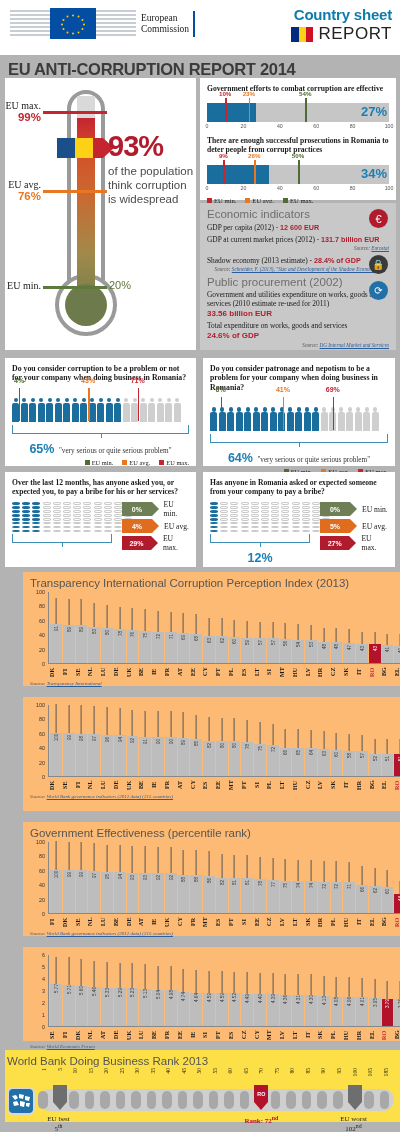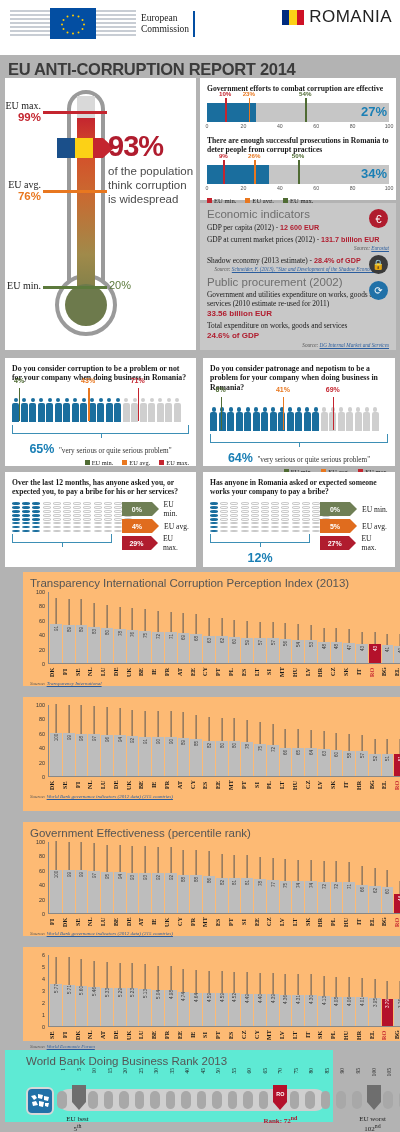--- a/index.html
+++ b/index.html
@@ -104,21 +104,21 @@
   .vplot { position:absolute; left:18px; right:0; top:0; height:72px; border-left:0.8px solid #888; border-bottom:0.8px solid #888; display:flex; align-items:flex-end; gap:0.9px; padding-left:1px; }
   .vbar { flex:1; position:relative; background:#bdbdbd; }
   .vbar .wk { position:absolute; left:50%; transform:translateX(-50%); bottom:100%; width:0.8px; background:#555; }
   .vbar .val { position:absolute; left:50%; top:2px; transform:translateX(-50%) rotate(-90deg); transform-origin:center; font-size:4.6px; color:#3a3a3a; white-space:nowrap; }
   .vlabels { position:absolute; left:18px; right:0; top:73px; display:flex; gap:0.9px; padding-left:1px; }
   .vlabels span { flex:1; font-family:"Liberation Serif",serif; font-size:6.1px; font-weight:bold; color:#1a1a1a; text-align:center; writing-mode:vertical-rl; transform:rotate(180deg); height:14px; }
   .vsrc { font-family:"Liberation Serif",serif; font-size:5px; color:#555; font-style:italic; padding:1px 0 0 7px; }
   .vsrc a { color:#2a5d9e; text-decoration:underline; }
 
   
-  .db-card { position:absolute; left:5px; width:328px; background:#5eead4; padding:5px 7px 4px 21px; }
+  .db-card { position:absolute; left:5px; width:396px; background:#fde047; padding:5px 7px 4px 2px; }
   .db-strip { position:relative; height:48px; margin-top:14px; }
   .wb-icon { position:absolute; left:0; top:6px; width:28px; height:28px; background:#2171a8; border-radius:6px; border:2px solid #d8d8d8; display:flex; align-items:center; justify-content:center; }
   .db-track { position:absolute; left:32px; right:0; top:8px; height:22px; background:#cfcfcf; border-radius:11px; }
   .pill { position:absolute; top:10px; width:9.5px; height:18px; border-radius:5px; background:#a8a8a8; }
   .marker { position:absolute; top:4px; width:14px; }
   .marker .mbox { width:14px; height:17px; display:flex; align-items:center; justify-content:center; font-size:5.4px; font-weight:bold; color:#fff; }
   .marker .mtip { width:0;height:0;border-left:7px solid transparent;border-right:7px solid transparent; }
   .db-note { position:absolute; font-family:"Liberation Serif",serif; font-size:7px; text-align:center; }
 </style>
 </head>
@@ -164,27 +164,28 @@
           <i style="top:22px"></i>
           <i style="top:26px"></i>
       </div>
       <div class="ec-text">
         <div>European</div>
         <div>Commission</div>
       </div>
       <div class="ec-bar"></div>
     </div>
     <div class="country-sheet">
+      <div class="cs-title">Country sheet</div>
       <div class="cs-country">
         <span class="ro-flag">
           <span style="background:#002b7f"></span>
             <span style="background:#fcd116"></span>
             <span style="background:#ce1126"></span>
         </span>
-        <span class="cs-name">ROMANIA</span>
+        <span class="cs-name">REPORT</span>
       </div>
     </div>
   </div>
 
   <div class="title-band">
     <div class="report-title">EU ANTI-CORRUPTION REPORT 2014</div>
   </div>
 
   <div class="thermo-card">
     <div class="therm-outer"></div>
@@ -647,21 +648,21 @@
             <div class="bg"></div>
             <div class="box" style="background:#b01c2e">29%</div>
             <div class="tri" style="border-left:7px solid #b01c2e"></div>
             <div class="txt">EU max.</div>
           </div>
       </div>
     </div>
   </div>
 
   <div class="bribe-card" style="left:203px;width:192px;">
-    <div class="q-title" style="font-size:7.6px;line-height:9.2px">Has anyone in Romania asked or expected someone works your company to pay a bribe?</div>
+    <div class="q-title" style="font-size:7.6px;line-height:9.2px">Has anyone in Romania asked or expected someone from your company to pay a bribe?</div>
     <div class="row">
       <div style="width:104px">
         <div class="coin-grid" id="coins2">
             <div class="coin-col">
               <div class="coin" style="background: rgb(26, 110, 158); border: none;"></div>
               <div class="coin" style="background: rgb(26, 110, 158); border: none;"></div>
               <div class="coin" style="background: rgb(26, 110, 158); border: none;"></div>
               <div class="coin" style="background: rgb(26, 110, 158); border: none;"></div>
               <div class="coin" style="background: rgb(26, 110, 158); border: none;"></div>
               <div class="coin" style="background: rgb(26, 110, 158); border: none;"></div>

